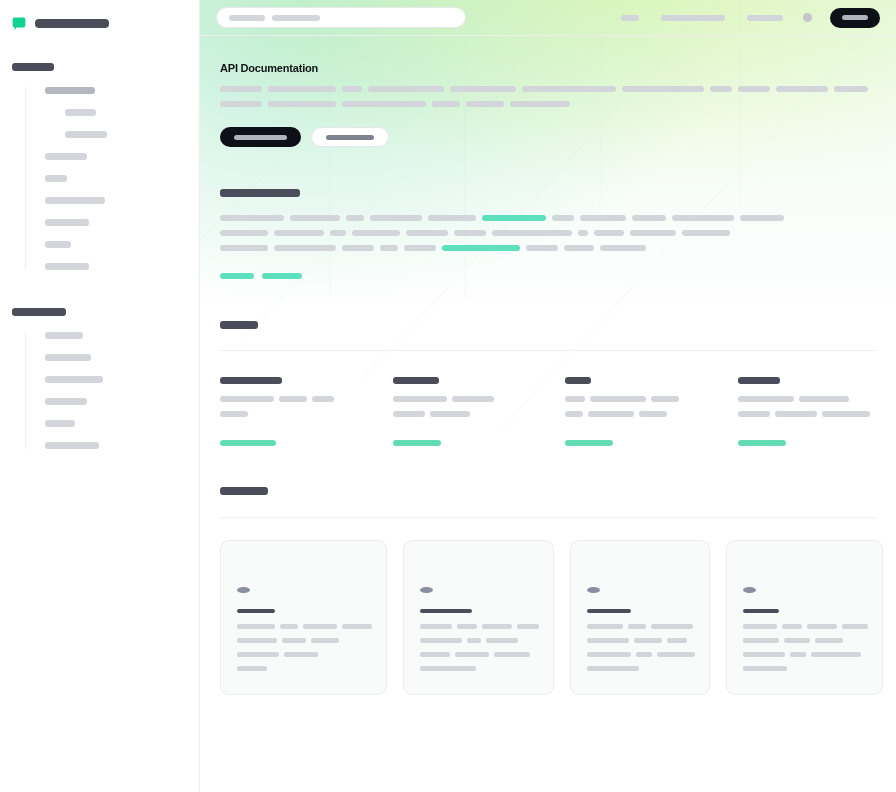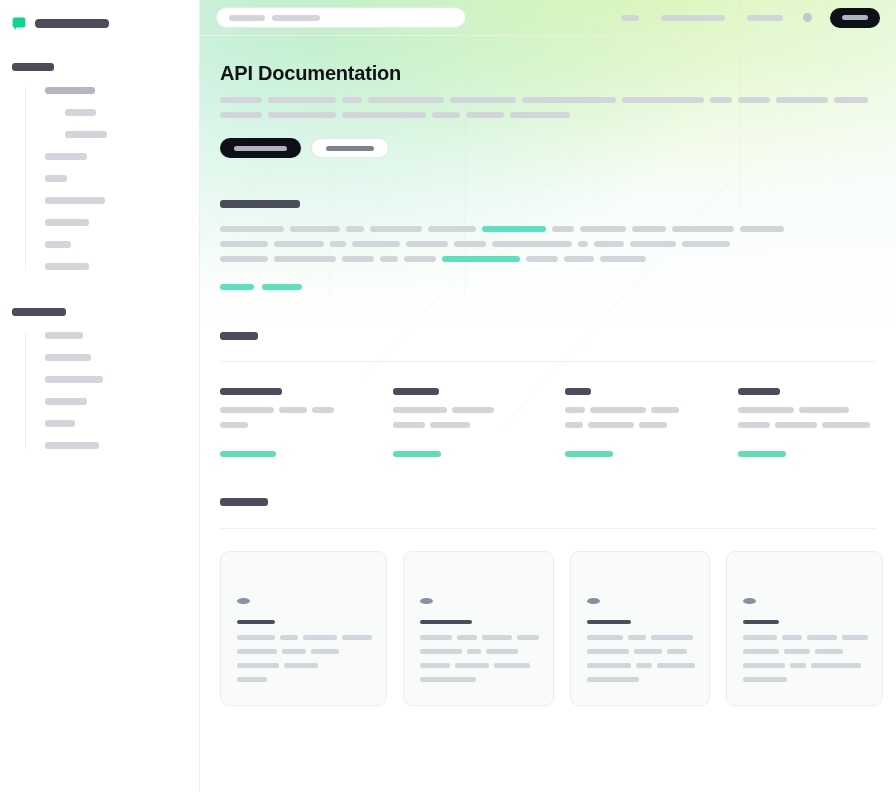--- a/index.html
+++ b/index.html
@@ -173,21 +173,21 @@
   .cta .sk { height: 5px; width: 26px; border-radius: 3px; }
 
   
   .content {
     position: relative;
     z-index: 2;
     padding: 26px 20px 0 20px;
   }
 
   .page-title {
-    font-size: 20px;
+    font-size: 11px;
     font-weight: bold;
     color: #111318;
     letter-spacing: -0.2px;
     margin-bottom: 12px;
   }
 
   .lines { display: block; }
   .line-row {
     display: flex;
     align-items: center;

